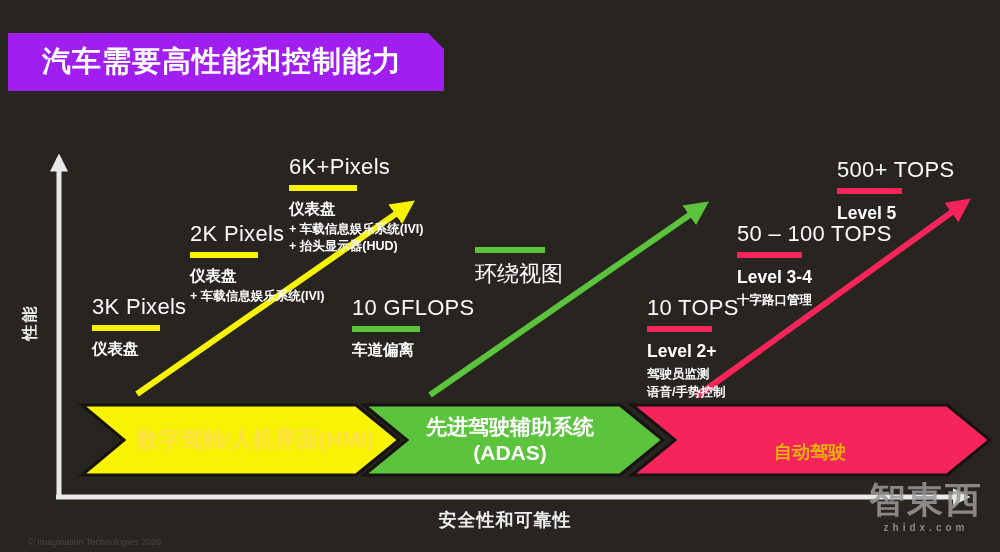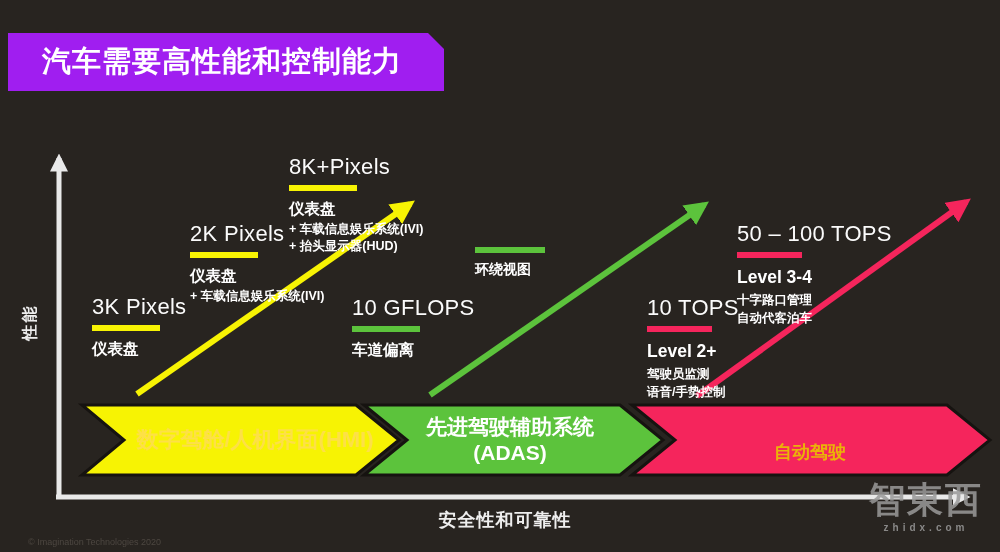--- a/index.html
+++ b/index.html
@@ -18,21 +18,21 @@
     font-size:29px;font-weight:700;letter-spacing:1px;color:#fff;
   }
   .ms{position:absolute;white-space:nowrap;line-height:1.15;}
   .metric{font-size:22px;letter-spacing:.3px;color:#fbfbfb;}
   .bar{height:6px;margin:6px 0 9px 0;}
   .bar.yellow{background:#F7F303;}
   .bar.green{background:#5CC33C;}
   .bar.pink{background:#F5255C;}
   .d-lg{font-size:15.5px;font-weight:700;margin-bottom:4px;}
   .d-sm{font-size:12.5px;font-weight:700;margin-bottom:3px;}
-  .d-xl{font-size:14px;font-weight:700;}
+  .d-xl{font-size:22px;font-weight:400;}
   .level{font-size:17.5px;font-weight:700;margin-bottom:6px;}
   .stage-label{
     position:absolute;display:flex;align-items:center;justify-content:center;
     text-align:center;font-weight:700;line-height:1.25;
   }
   #stage-label-hmi{left:110px;top:405px;width:290px;height:70px;font-size:22px;color:#fde047;}
   #stage-label-adas{left:385px;top:405px;width:250px;height:70px;font-size:21px;color:#fff;flex-direction:column;justify-content:center;}
   #stage-label-ad{left:665px;top:417px;width:290px;height:70px;font-size:18px;color:#eab308;}
   .y-axis-label{
     position:absolute;left:8px;top:312px;width:44px;text-align:center;
@@ -100,21 +100,21 @@
   </div>
 
   <div class="ms" style="left:190px;top:221px">
     <div class="metric">2K Pixels</div>
     <div class="bar yellow" style="width:68px"></div>
     <div class="d-lg">仪表盘</div>
     <div class="d-sm">+ 车载信息娱乐系统(IVI)</div>
   </div>
 
   <div class="ms" style="left:289px;top:154px">
-    <div class="metric">8K+Pixels</div>
+    <div class="metric">6K+Pixels</div>
     <div class="bar yellow" style="width:68px"></div>
     <div class="d-lg">仪表盘</div>
     <div class="d-sm">+ 车载信息娱乐系统(IVI)</div>
     <div class="d-sm">+ 抬头显示器(HUD)</div>
   </div>
 
   <div class="ms" style="left:352px;top:295px">
     <div class="metric">10 GFLOPS</div>
     <div class="bar green" style="width:68px"></div>
     <div class="d-lg">车道偏离</div>
@@ -132,23 +132,27 @@
     <div class="level">Level 2+</div>
     <div class="d-sm">驾驶员监测</div>
     <div class="d-sm">语音/手势控制</div>
   </div>
 
   <div class="ms" style="left:737px;top:221px">
     <div class="metric">50 – 100 TOPS</div>
     <div class="bar pink" style="width:65px"></div>
     <div class="level">Level 3-4</div>
     <div class="d-sm">十字路口管理</div>
-    <div class="d-sm">自动代客泊车</div>
   </div>
 
+  <div class="ms" style="left:837px;top:157px">
+    <div class="metric">500+ TOPS</div>
+    <div class="bar pink" style="width:65px"></div>
+    <div class="level">Level 5</div>
+  </div>
 
   <div class="stage-label" id="stage-label-hmi">
     <span>数字驾舱/人机界面(HMI)</span>
   </div>
   <div class="stage-label" id="stage-label-adas">
     <span>先进驾驶辅助系统</span>
     <span>(ADAS)</span>
   </div>
   <div class="stage-label" id="stage-label-ad">
     <span>自动驾驶</span>

